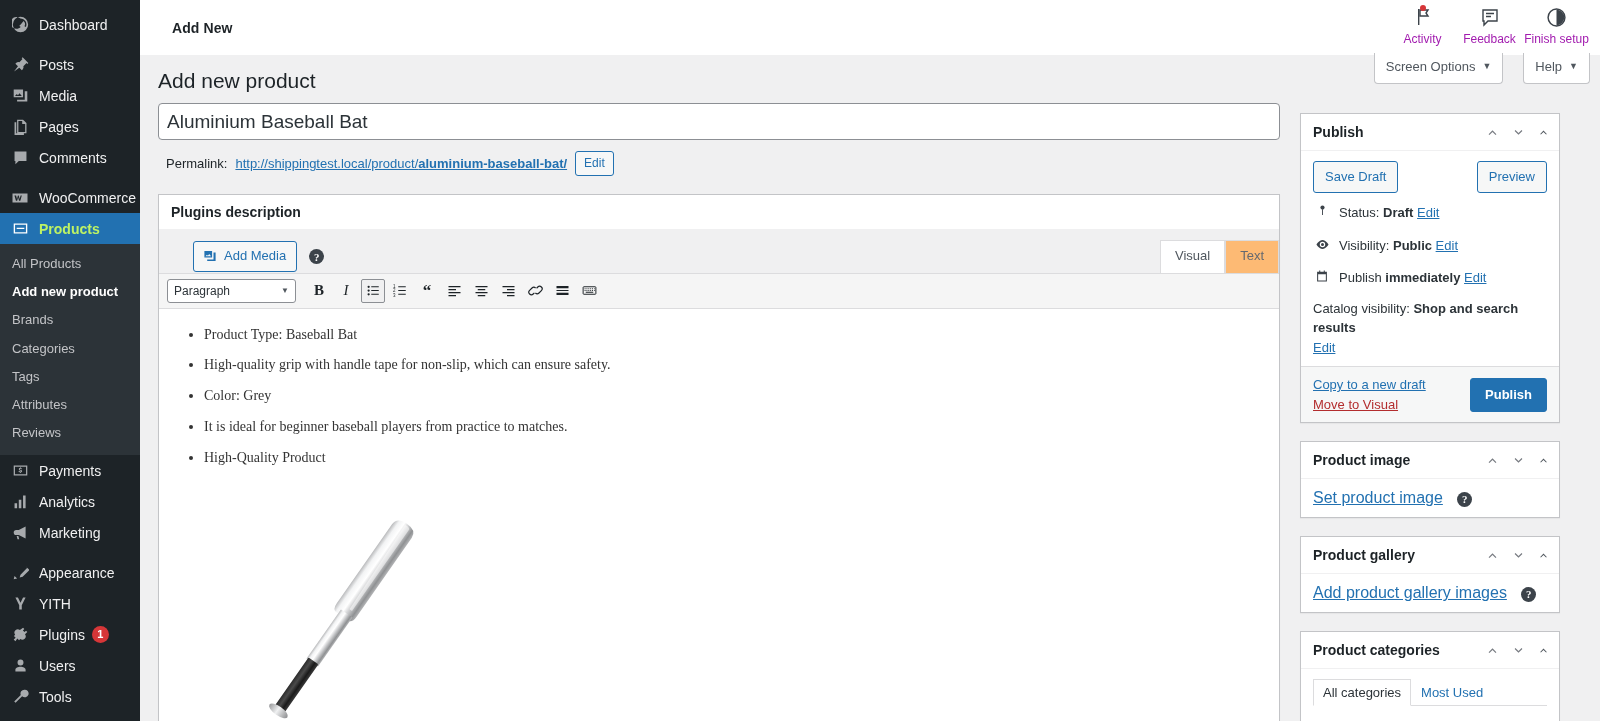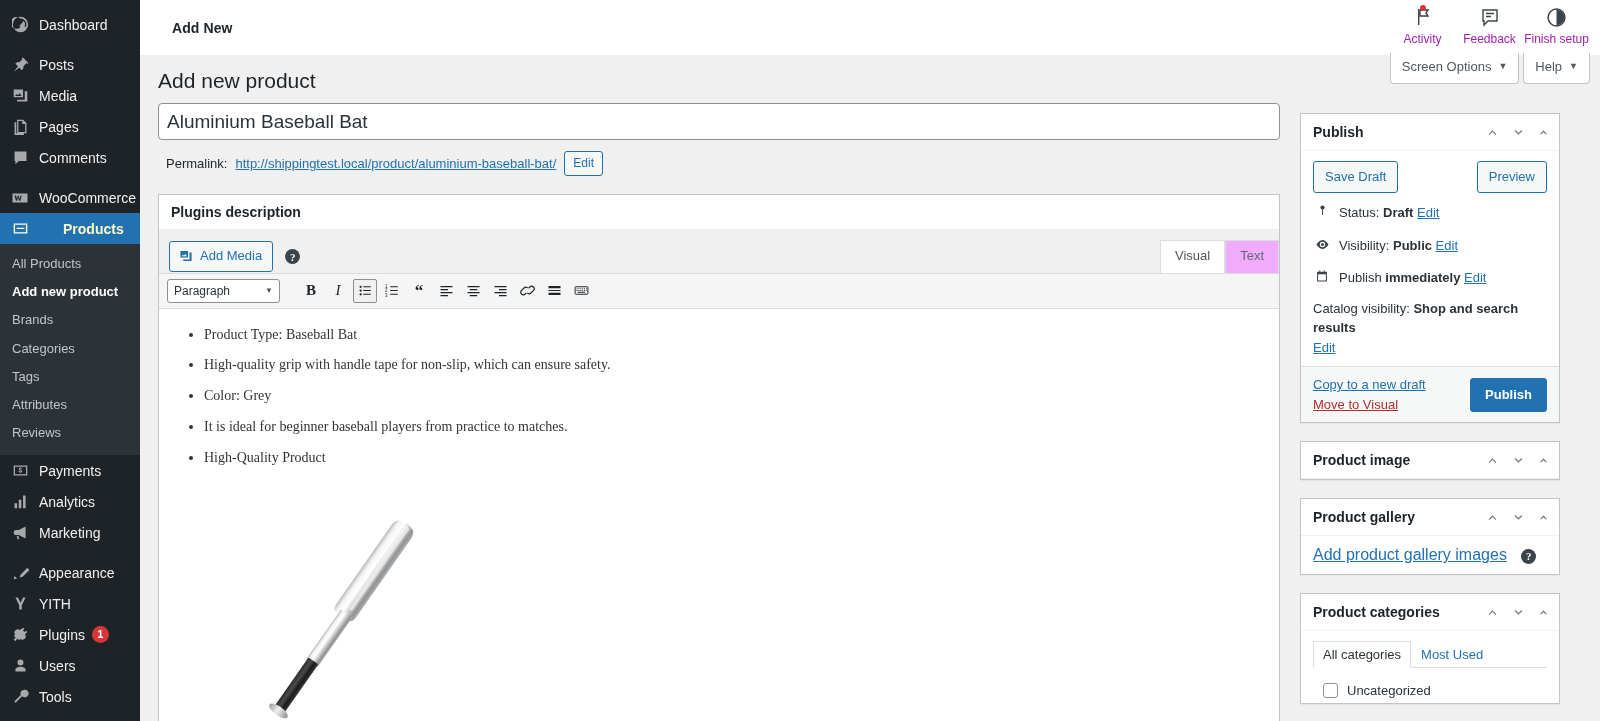--- a/index.html
+++ b/index.html
@@ -24,21 +24,21 @@
     color: #f0f0f1; cursor: pointer; position: relative;
   }
   .menu-item .mi-icon {
     width: 20px; height: 20px; margin-right: 9px;
     display: flex; align-items: center; justify-content: center;
     color: #a7aaad; flex: 0 0 20px;
   }
   .menu-item .mi-icon svg { display:block; fill: #a7aaad; }
   .menu-item .mi-label { font-size: 14px; line-height: 1; white-space: nowrap; }
   .menu-item.current {
-    background: #2271b1; color: #fef9c3; font-weight: 600; gap: 24px;
+    background: #2271b1; color: #bef264; font-weight: 600;
   }
   .menu-item.current .mi-icon svg { fill: #fff; }
   .menu-sep { height: 9px; }
   .submenu { background: #2c3338; padding: 6px 0 8px 0; }
   .submenu-item {
     display: block; padding: 5px 0 5px 12px;
     font-size: 13px; color: #c3c4c7; cursor: pointer; line-height: 1.4;
   }
   .submenu-item.current { color: #fff; font-weight: 700; }
   .badge-count {
@@ -71,21 +71,21 @@
   .ab-item .ab-ic { height: 24px; display: flex; align-items: center; justify-content: center; position: relative; }
   .ab-item .ab-ic svg { display: block; }
   .ab-item .ab-label { font-size: 12px; margin-top: 3px; color: #a21caf; white-space: nowrap; }
   .red-dot {
     position: absolute; top: 0px; right: 7px;
     width: 6px; height: 6px; border-radius: 50%; background: #d63638;
   }
 
   .screenopts {
     position: absolute; right: 10px; top: 53px;
-    display: flex; gap: 4px; z-index: 5;
+    display: flex; gap: 20px; z-index: 5;
   }
   .so-btn {
     background: #fff; border: 1px solid #c3c4c7; border-top: none;
     border-radius: 0 0 4px 4px;
     padding: 4px 11px 6px 11px;
     font-size: 13px; color: #50575e; cursor: pointer;
     display: flex; align-items: center; gap: 7px; line-height: 1.5;
   }
   .so-btn .caret { font-size: 9px; color: #50575e; }
 
@@ -108,21 +108,21 @@
     font-size: 19px; color: #2c3338; padding: 3px 8px;
     font-family: "Liberation Sans", sans-serif; outline: none;
     display: flex; align-items: center;
   }
   .permalink-row {
     display: flex; align-items: center; gap: 8px;
     font-size: 13px; color: #1d2327; padding: 11px 0 0 8px;
   }
   .permalink-row .pl-label { font-weight: 400; }
   .pl-link { color: #2271b1; text-decoration: underline; cursor: pointer; }
-  .pl-link .slug { font-weight: 400; }
+  .pl-link .slug { font-weight: 700; }
   .btn-sm {
     background: #f6f7f7; border: 1px solid #2271b1; color: #2271b1;
     border-radius: 3px; font-size: 12px; padding: 2px 8px; cursor: pointer;
     line-height: 1.6;
   }
 
   
   .postbox {
     background: #fff; border: 1px solid #c3c4c7;
     box-shadow: 0 1px 1px rgba(0,0,0,.04);
@@ -151,36 +151,36 @@
   .add-media-btn svg { display:block; fill: #2271b1; }
   .help-dot {
     width: 15px; height: 15px; border-radius: 50%;
     background: #3c434a; color: #fff; font-size: 11px; font-weight: 700;
     display: inline-flex; align-items: center; justify-content: center;
     margin-left: 12px; cursor: pointer; font-family: "Liberation Serif", serif;
   }
   .editor-tabs { display: flex; align-items: flex-end; margin-right: 0; }
   .ed-tab {
     padding: 6px 14px 7px 14px; font-size: 13px; color: #646970;
-    background: #f0abfc; border: 1px solid #dcdcde; border-bottom: none;
+    background: #fdba74; border: 1px solid #dcdcde; border-bottom: none;
     cursor: pointer; line-height: 1.4;
   }
   .ed-tab.active { background: #fff; color: #50575e; border-color: #dcdcde; }
 
   .editor-toolbar {
     display: flex; align-items: center; gap: 3px;
     background: #f5f5f5; border: 1px solid #dcdcde; border-left: none; border-right: none;
     padding: 5px 8px;
   }
   .tb-select {
-    width: 113px; height: 24px;
+    width: 129px; height: 24px;
     background: #fff; border: 1px solid #8c8f94; border-radius: 3px;
     font-size: 12px; color: #2c3338; padding: 0 6px;
     display: flex; align-items: center; justify-content: space-between;
-    cursor: pointer; margin-right: 16px;
+    cursor: pointer; margin-right: 8px;
   }
   .tb-select .caret { font-size: 8px; color: #50575e; }
   .tb-btn {
     width: 24px; height: 24px; border-radius: 2px;
     display: flex; align-items: center; justify-content: center;
     cursor: pointer; color: #1d2327; font-size: 14px;
     border: 1px solid transparent;
   }
   .tb-btn svg { display: block; fill: #1d2327; }
   .tb-btn.active { background: #f0f0f1; border: 1px solid #8c8f94; }
@@ -479,21 +479,21 @@
           <span class="pl-link"><span>http://shippingtest.local/product/</span><span class="slug">aluminium-baseball-bat/</span></span>
           <span class="btn-sm">Edit</span>
         </div>
 
         <div class="postbox">
           <div class="postbox-header">
             <span class="postbox-title">Plugins description</span>
           </div>
 
           <div class="editor-top">
-            <div style="display:flex;align-items:center;">
+            <div style="display:flex;align-items:center;margin-left:24px;">
               <span class="add-media-btn">
                 <span>
                   <svg width="14" height="14" viewBox="0 0 20 20">
                       <path d="M2 3h11v9H2V3zm1.5 7.5h8l-2.6-3.2-1.9 2.3-1.3-1.4-2.2 2.3zM15 5h3v12H6v-2h9V5z"></path>
                     </svg>
                 </span>
                 <span>Add Media</span>
               </span>
               <span class="help-dot">?</span>
             </div>
@@ -694,20 +694,24 @@
                     <path d="M10 13.5l-6-6L5.3 6.2 10 10.9l4.7-4.7L16 7.5z" fill="#787c82"></path>
                   </svg>
                 </span>
               <span class="hc">
                   <svg width="11" height="11" viewBox="0 0 20 20">
                     <path d="M10 6.5l6 6-1.3 1.3L10 9.1l-4.7 4.7L4 12.5z" fill="#50575e"></path>
                   </svg>
                 </span>
             </span>
           </div>
+          <div class="panel-body">
+            <span class="lnk">Set product image</span>
+            <span class="help-dot" style="margin-left:10px;">?</span>
+          </div>
         </div>
 
         <div class="panel">
           <div class="panel-header">
             <span class="panel-title">Product gallery</span>
             <span class="pb-handles">
               <span class="hc">
                   <svg width="13" height="13" viewBox="0 0 20 20">
                     <path d="M10 6.5l6 6-1.3 1.3L10 9.1l-4.7 4.7L4 12.5z" fill="#787c82"></path>
                   </svg>

